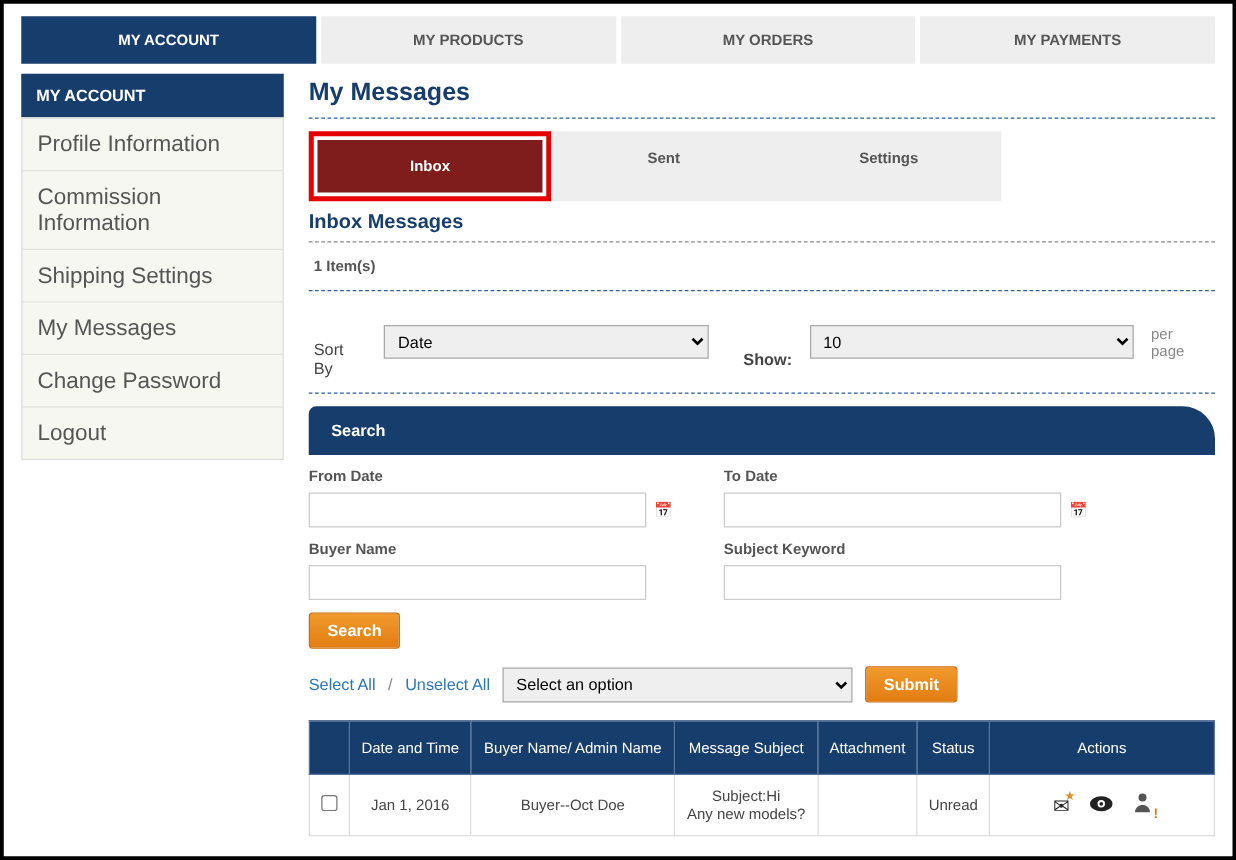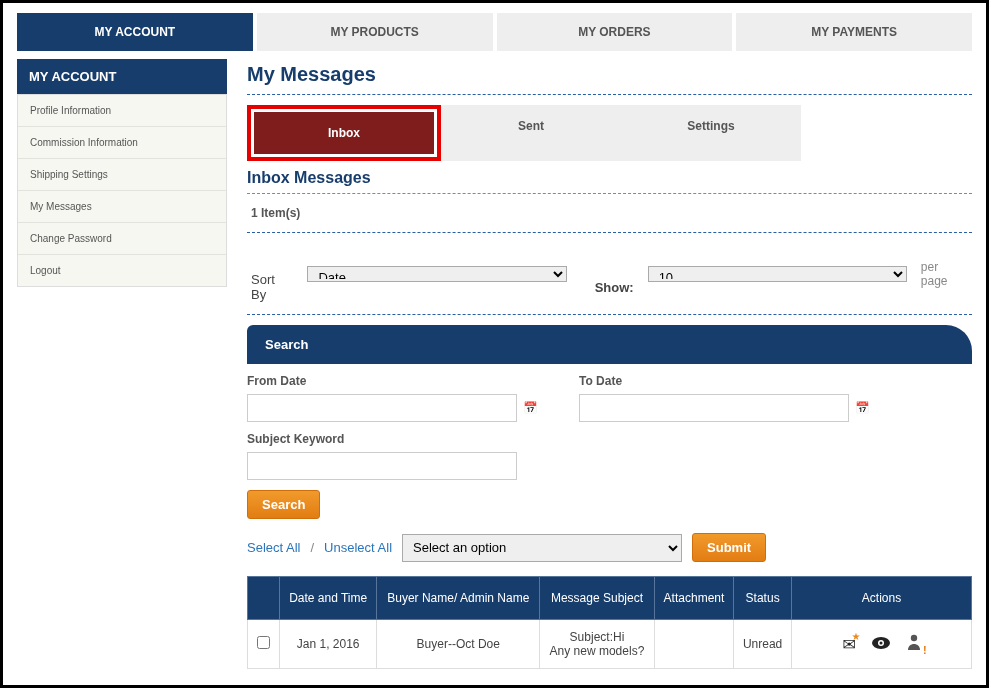--- a/index.html
+++ b/index.html
@@ -13,42 +13,42 @@
   .topnav .tab.active { background: #163d6c; color: #fff; }
 
   
   .cols { display: flex; padding: 8px 14px 0 14px; gap: 20px; }
   .sidebar { width: 210px; flex: 0 0 210px; }
   .main { flex: 1; min-width: 0; }
 
   
   .side-head { background: #163d6c; color: #fff; font-weight: bold; padding: 10px 12px; font-size: 13px; }
   .side-box { border: 1px solid #ddd; background: #f7f7f2; }
-  .side-item { padding: 10px 12px; font-size: 10px; color: #555; border-bottom: 1px solid #e3e3de; cursor: pointer; }
+  .side-item { padding: 10px 12px; font-size: 18px; color: #555; border-bottom: 1px solid #e3e3de; cursor: pointer; }
   .side-item:last-child { border-bottom: none; }
 
   
   h1.page-title { color: #163d6c; font-size: 20px; font-weight: 600; margin: 4px 0 8px 0; }
   hr.dashed { border: none; border-top: 1px dashed #2a5fa7; margin: 4px 0 10px 0; }
   .dashline { border-top: 1px dashed #888; margin: 6px 0; }
 
   
   .subtabs-wrap { display: flex; align-items: stretch; }
   .subtabs { display: flex; background: #eeeeee; }
   .subtab { width: 180px; text-align: center; padding: 14px 0; color: #555; font-size: 12px; font-weight: bold; cursor: pointer; }
   .subtab.active { background: #7f1d1d; color: #fff; }
   .hi-box { border: 4px solid #e70000; padding: 3px; display: inline-block; }
   h2.section-title { color: #163d6c; font-size: 16px; font-weight: 600; margin: 8px 0 6px 0; }
 
   .item-count { color: #555; font-size: 12px; font-weight: bold; padding: 6px 4px; }
 
   
   .sortrow { display: flex; align-items: center; gap: 14px; padding: 6px 4px; }
   .sortrow .lbl { color: #444; font-size: 13px; margin-top: 27px; }
-  .sortrow select { width: 260px; height: 16px; font-size: 13px; border: 1px solid #aaa; padding: 2px 6px; }
+  .sortrow select { width: 260px; height: 27px; font-size: 13px; border: 1px solid #aaa; padding: 2px 6px; }
   .sortrow .spacer { flex: 1; }
   .showsel { width: 52px; height: 26px; font-size: 13px; border: 1px solid #bbb; }
   .perpage { color: #888; font-size: 12px; }
 
   
   .search-head { background: #163d6c; color: #fff; font-weight: bold; padding: 12px 18px; border-top-left-radius: 6px; border-top-right-radius: 26px; margin-top: 10px; font-size: 13px; }
   .search-body { padding: 10px 0 0 0; }
   .field-row { display: flex; gap: 32px; margin-bottom: 10px; }
   .field { width: 300px; }
   .field label { display: block; font-size: 12px; font-weight: bold; color: #555; margin-bottom: 6px; }
@@ -144,20 +144,24 @@
             </div>
             <div class="field">
               <label>To Date</label>
               <div class="inwrap">
                 <input class="tinput" type="text" value="" style="">
                 <span class="cal-icon">📅</span>
               </div>
             </div>
           </div>
           <div class="field-row">
+            <div class="field">
+              <label>Buyer Name</label>
+              <input class="tinput" type="text" value="" style="">
+            </div>
             <div class="field">
               <label>Subject Keyword</label>
               <input class="tinput" type="text" value="" style="">
             </div>
           </div>
           <button class="btn-orange">Search</button>
 
           <div class="bulk-row">
             <span class="linky">Select All</span>
             <span class="sep">/</span>

